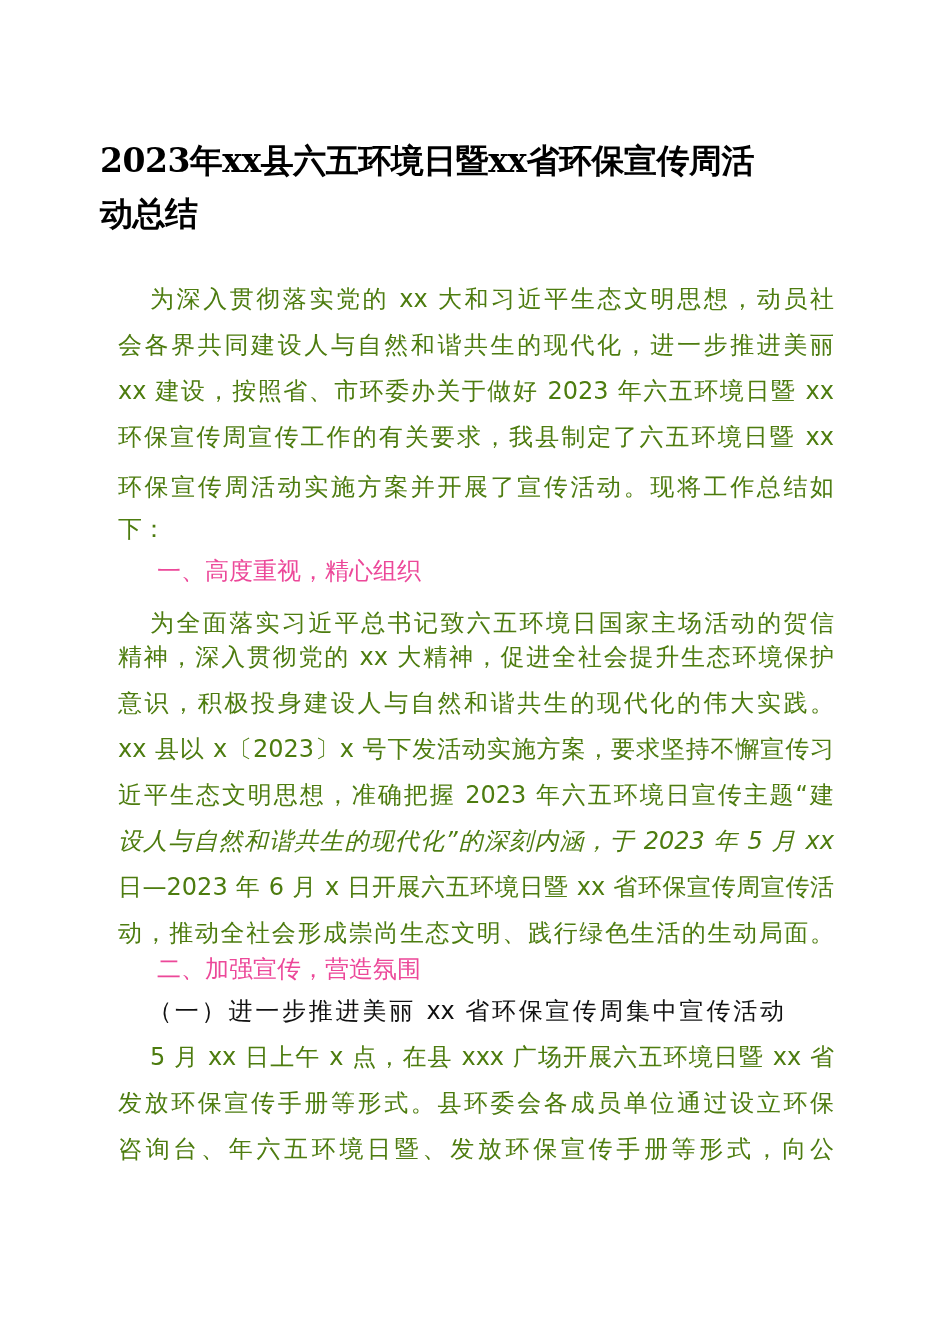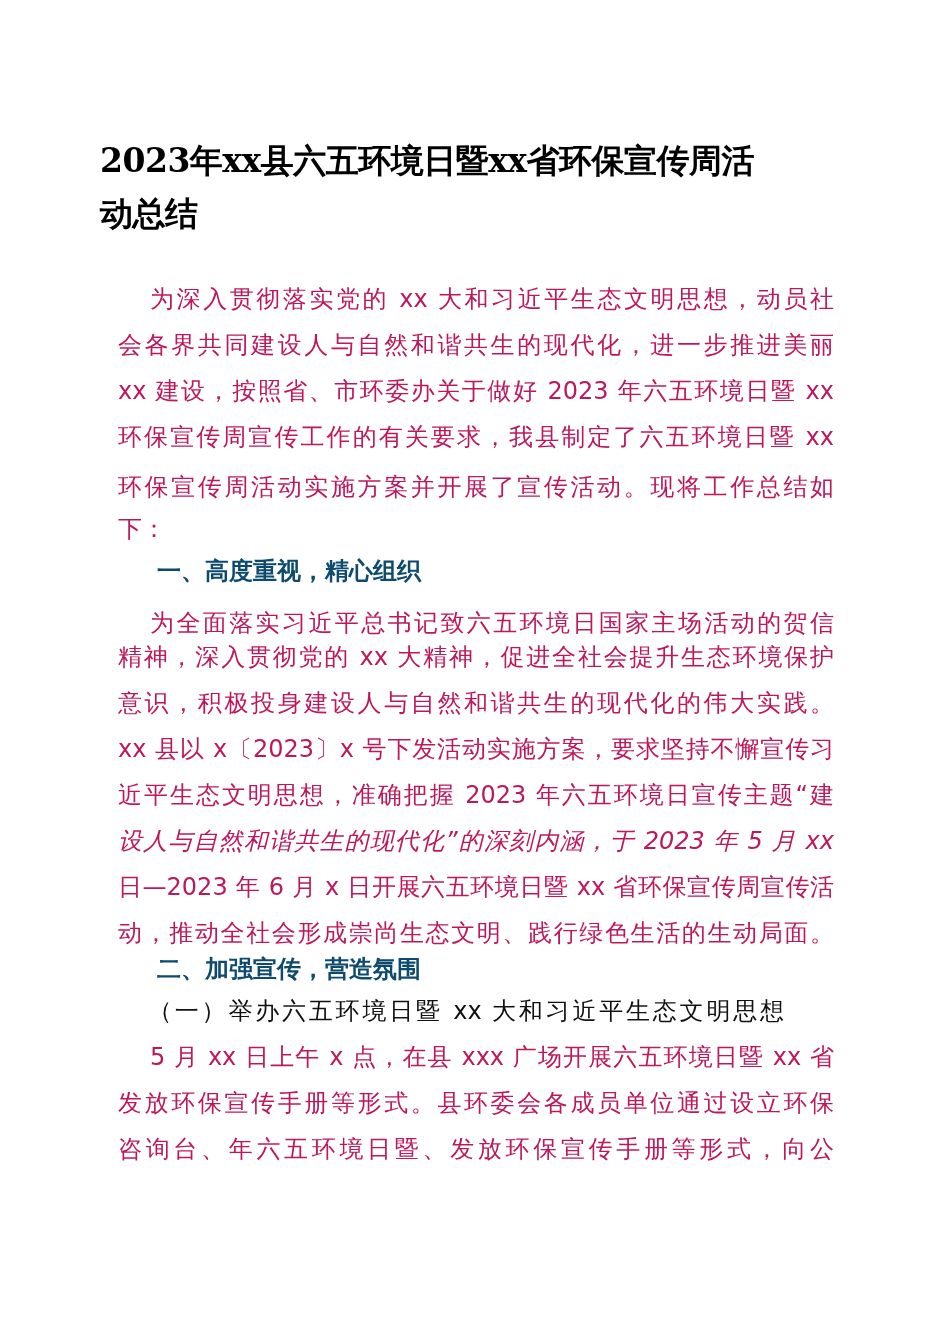--- a/index.html
+++ b/index.html
@@ -43,35 +43,35 @@
     left: 118px;
     width: 716px;
     height: 46px;
     font-size: 24px;
     line-height: 46px;
     white-space: nowrap;
     text-align: justify;
     text-align-last: justify;
     font-family: "DejaVu Sans", "Liberation Sans", sans-serif;
     font-weight: normal;
-    color: #be185d;
+    color: #4d7c0f;
     letter-spacing: 0px;
   }
   .line.indent { left: 150px; width: 684px; }
   .line.last { text-align-last: left; }
   .heading {
     position: absolute;
     left: 157px;
     height: 46px;
     font-size: 24px;
     line-height: 46px;
     white-space: nowrap;
     font-family: "DejaVu Sans", "Liberation Sans", sans-serif;
-    font-weight: bold;
-    color: #0c4a6e;
+    font-weight: normal;
+    color: #ec4899;
   }
   .subheading {
     position: absolute;
     left: 148px;
     width: 636px;
     height: 46px;
     font-size: 24px;
     line-height: 46px;
     white-space: nowrap;
     font-family: "DejaVu Sans", "Liberation Sans", sans-serif;
@@ -104,20 +104,20 @@
     <div class="line" style="top:634px;">精神，深入贯彻党的 xx 大精神，促进全社会提升生态环境保护</div>
     <div class="line" style="top:680px;">意识，积极投身建设人与自然和谐共生的现代化的伟大实践。</div>
     <div class="line" style="top:726px;">xx 县以 x〔2023〕x 号下发活动实施方案，要求坚持不懈宣传习</div>
     <div class="line" style="top:772px;">近平生态文明思想，准确把握 2023 年六五环境日宣传主题“建</div>
     <div class="line" style="top:818px;font-style:italic;">设人与自然和谐共生的现代化”的深刻内涵，于 2023 年 5 月 xx</div>
     <div class="line" style="top:864px;">日—2023 年 6 月 x 日开展六五环境日暨 xx 省环保宣传周宣传活</div>
     <div class="line" style="top:910px;">动，推动全社会形成崇尚生态文明、践行绿色生活的生动局面。</div>
   </div>
 
   <div class="heading" style="top:946px;">二、加强宣传，营造氛围</div>
-  <div class="subheading" style="top:988px;">（一）举办六五环境日暨 xx 大和习近平生态文明思想</div>
+  <div class="subheading" style="top:988px;">（一）进一步推进美丽 xx 省环保宣传周集中宣传活动</div>
   <div>
     <div class="line indent" style="top:1034px;">5 月 xx 日上午 x 点，在县 xxx 广场开展六五环境日暨 xx 省</div>
     <div class="line" style="top:1080px;">发放环保宣传手册等形式。县环委会各成员单位通过设立环保</div>
     <div class="line" style="top:1126px;">咨询台、年六五环境日暨、发放环保宣传手册等形式，向公</div>
   </div>
 
 </div>
 
 </body></html>

